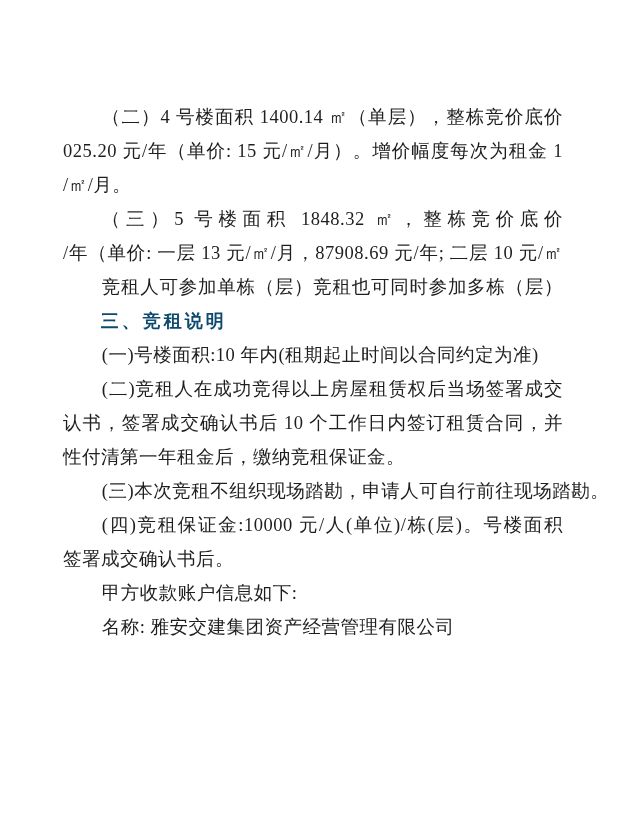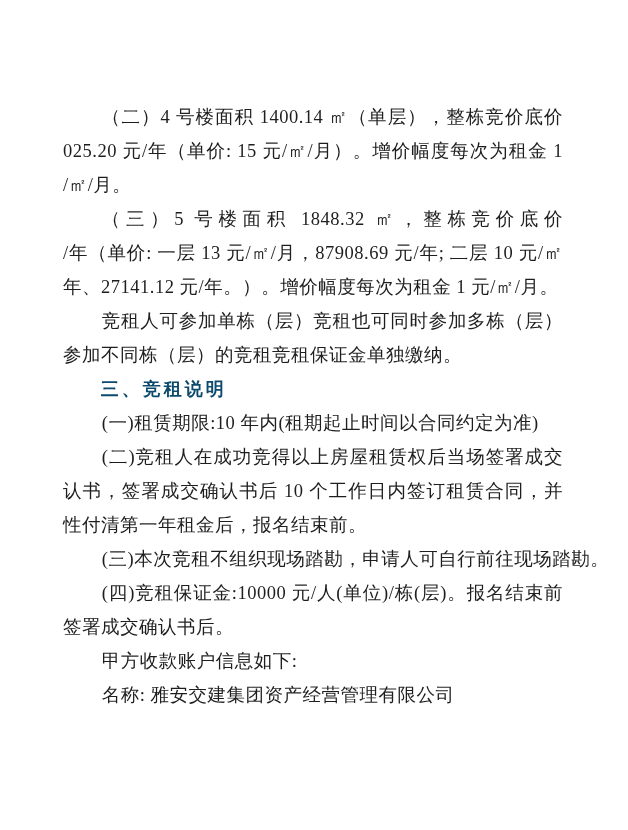--- a/index.html
+++ b/index.html
@@ -46,27 +46,25 @@
 </head>
 <body>
 
 <div class="page">
   <div class="textblock">
     <div class="ln indent justify">（二）4 号楼面积 1400.14 ㎡（单层），整栋竞价底价 252</div>
     <div class="ln justify">025.20 元/年（单价: 15 元/㎡/月）。增价幅度每次为租金 1 元</div>
     <div class="ln">/㎡/月。</div>
     <div class="ln indent justify">（三）5 号楼面积 1848.32 ㎡，整栋竞价底价 198136.08 元</div>
     <div class="ln justify">/年（单价: 一层 13 元/㎡/月，87908.69 元/年; 二层 10 元/㎡</div>
-    <div class="ln">年、27141.12 元/年。）。增价幅度每次为租金 1 元/㎡/月。</div>
     <div class="ln indent justify">竞租人可参加单栋（层）竞租也可同时参加多栋（层）竞租，</div>
-    <div class="ln">参加不同栋（层）的竞租竞租保证金单独缴纳。</div>
     <div class="ln indent heading">三、竞租说明</div>
-    <div class="ln indent">(一)租赁期限:10 年内(租期起止时间以合同约定为准)</div>
+    <div class="ln indent">(一)号楼面积:10 年内(租期起止时间以合同约定为准)</div>
     <div class="ln indent justify">(二)竞租人在成功竞得以上房屋租赁权后当场签署成交确</div>
     <div class="ln justify">认书，签署成交确认书后 10 个工作日内签订租赁合同，并一次</div>
-    <div class="ln">性付清第一年租金后，报名结束前。</div>
+    <div class="ln">性付清第一年租金后，缴纳竞租保证金。</div>
     <div class="ln indent">(三)本次竞租不组织现场踏勘，申请人可自行前往现场踏勘。</div>
-    <div class="ln indent justify">(四)竞租保证金:10000 元/人(单位)/栋(层)。报名结束前</div>
+    <div class="ln indent justify">(四)竞租保证金:10000 元/人(单位)/栋(层)。号楼面积</div>
     <div class="ln">签署成交确认书后。</div>
     <div class="ln indent">甲方收款账户信息如下:</div>
     <div class="ln indent">名称: 雅安交建集团资产经营管理有限公司</div>
   </div>
 </div>
 
 </body></html>

